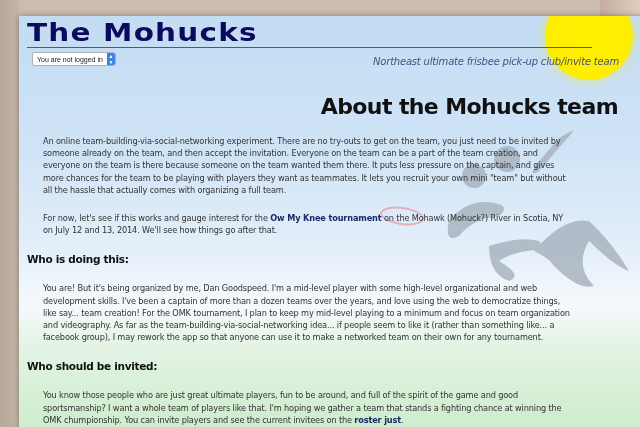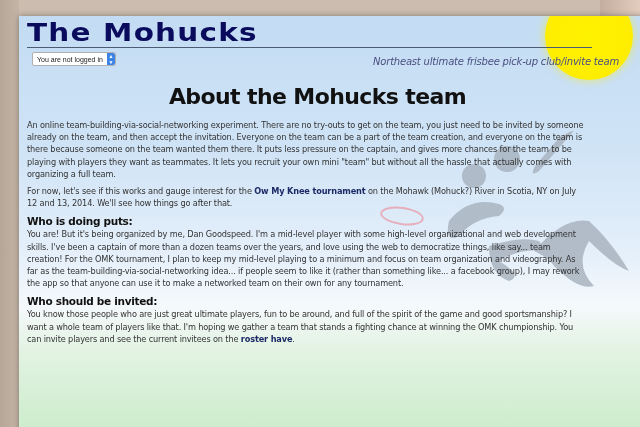--- a/index.html
+++ b/index.html
@@ -50,22 +50,22 @@
     .login-select .arrows {
       width: 8px; height: 12px; background: #3b84e6; border-radius: 0 2px 2px 0;
       color: #fff; font-size: 5px; line-height: 6px; text-align: center;
     }
     .tagline {
       position: absolute; right: 28px; top: 36px;
       font-family: "DejaVu Sans", sans-serif; font-size: 10px; color: #4a4f80;
       font-style: italic; letter-spacing: -0.2px; margin: 4px;
     }
     .page-title {
-      position: absolute; left: 0; width: 581px; top: 60px; margin: 8px;
-      text-align: center; font-family: "DejaVu Sans", sans-serif;
+      position: absolute; left: 0; width: 581px; top: 60px; margin: 18px;
+      text-align: right; font-family: "DejaVu Sans", sans-serif;
       font-weight: bold; font-size: 22px; color: #111;
       letter-spacing: -0.6px;
     }
     .watermark {
       position: absolute; left: 330px; top: 110px; width: 280px; height: 170px;
       pointer-events: none;
     }
     .frisbee {
       position: absolute; left: 361px; top: 191px; width: 40px; height: 14px;
       border: 2px solid #e7a9b7; border-radius: 50%; transform: rotate(8deg);
@@ -74,21 +74,21 @@
     .content {
       position: absolute; left: 8px; top: 103px; width: 560px;
       font-family: "DejaVu Sans", sans-serif; font-size: 8.2px;
       color: #333; line-height: 12.2px;
     }
     .section { margin-bottom: 5px; }
     .section h2 {
       margin: 0; font-family: "DejaVu Sans", sans-serif; font-weight: bold;
       font-size: 10.5px; line-height: 14px; color: #111; letter-spacing: -0.3px;
     }
-    .section p { margin: 0; letter-spacing: -0.15px; }
+    .section p { margin: 16px; letter-spacing: -0.15px; }
     .section a { color: #1c2a66; font-weight: bold; text-decoration: none; text-align: center; }
   </style>
 </head>
 <body>
 
 <div class="left-frame"></div>
 <div class="right-frame"></div>
 
 <div class="page">
   <div class="sun"></div>
@@ -120,23 +120,23 @@
   <div class="content">
     <div class="section">
       <p>An online team-building-via-social-networking experiment. There are no try-outs to get on the team, you just need to be invited by someone already on the team, and then accept the invitation. Everyone on the team can be a part of the team creation, and everyone on the team is there because someone on the team wanted them there. It puts less pressure on the captain, and gives more chances for the team to be playing with players they want as teammates. It lets you recruit your own mini "team" but without all the hassle that actually comes with organizing a full team.</p>
     </div>
 
     <div class="section">
       <p><span>For now, let's see if this works and gauge interest for the </span><a href="#">Ow My Knee tournament</a><span> on the Mohawk (Mohuck?) River in Scotia, NY on July 12 and 13, 2014. We'll see how things go after that.</span></p>
     </div>
 
     <div class="section">
-      <h2>Who is doing puts:</h2>
+      <h2>Who is doing this:</h2>
       <p>You are! But it's being organized by me, Dan Goodspeed. I'm a mid-level player with some high-level organizational and web development skills. I've been a captain of more than a dozen teams over the years, and love using the web to democratize things, like say... team creation! For the OMK tournament, I plan to keep my mid-level playing to a minimum and focus on team organization and videography. As far as the team-building-via-social-networking idea... if people seem to like it (rather than something like... a facebook group), I may rework the app so that anyone can use it to make a networked team on their own for any tournament.</p>
     </div>
 
     <div class="section">
       <h2>Who should be invited:</h2>
-      <p><span>You know those people who are just great ultimate players, fun to be around, and full of the spirit of the game and good sportsmanship? I want a whole team of players like that. I'm hoping we gather a team that stands a fighting chance at winning the OMK chumpionship. You can invite players and see the current invitees on the </span><a href="#">roster have</a><span>.</span></p>
+      <p><span>You know those people who are just great ultimate players, fun to be around, and full of the spirit of the game and good sportsmanship? I want a whole team of players like that. I'm hoping we gather a team that stands a fighting chance at winning the OMK chumpionship. You can invite players and see the current invitees on the </span><a href="#">roster just</a><span>.</span></p>
     </div>
 
   </div>
 </div>
 
 </body></html>

